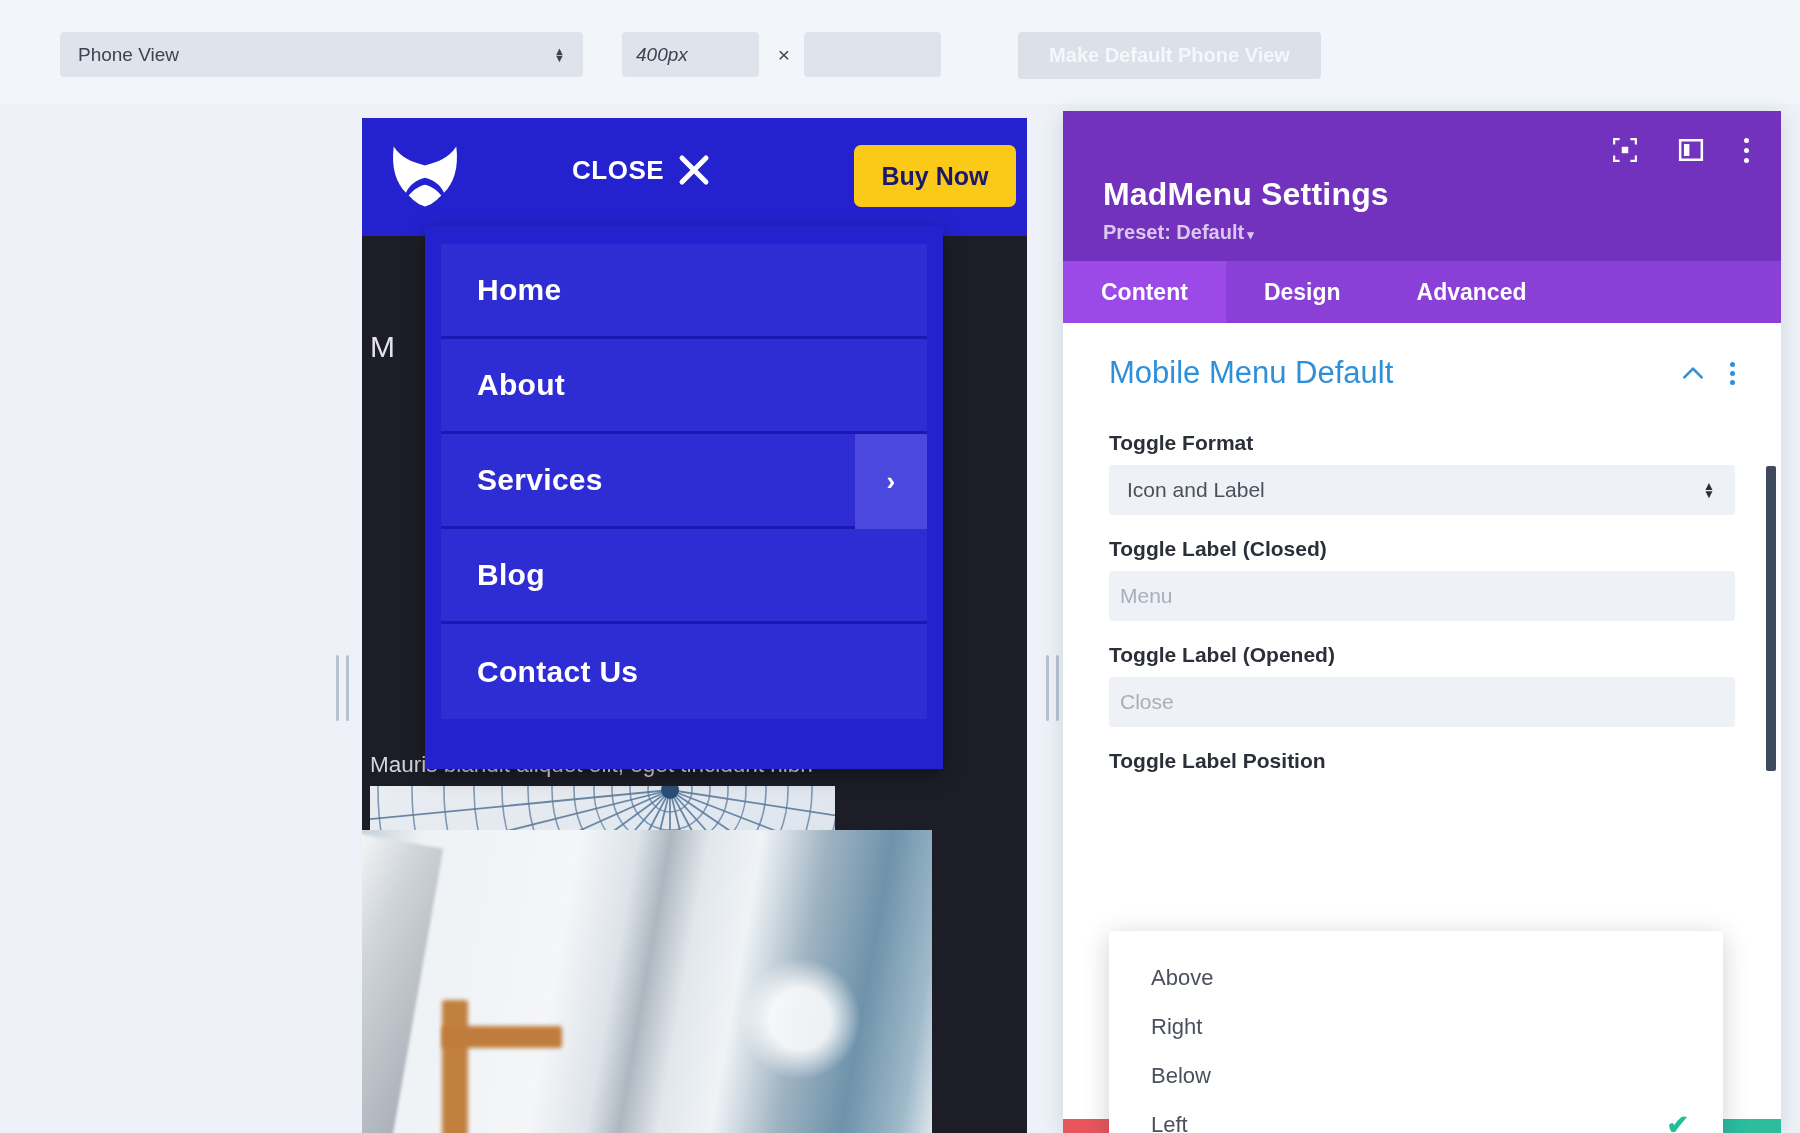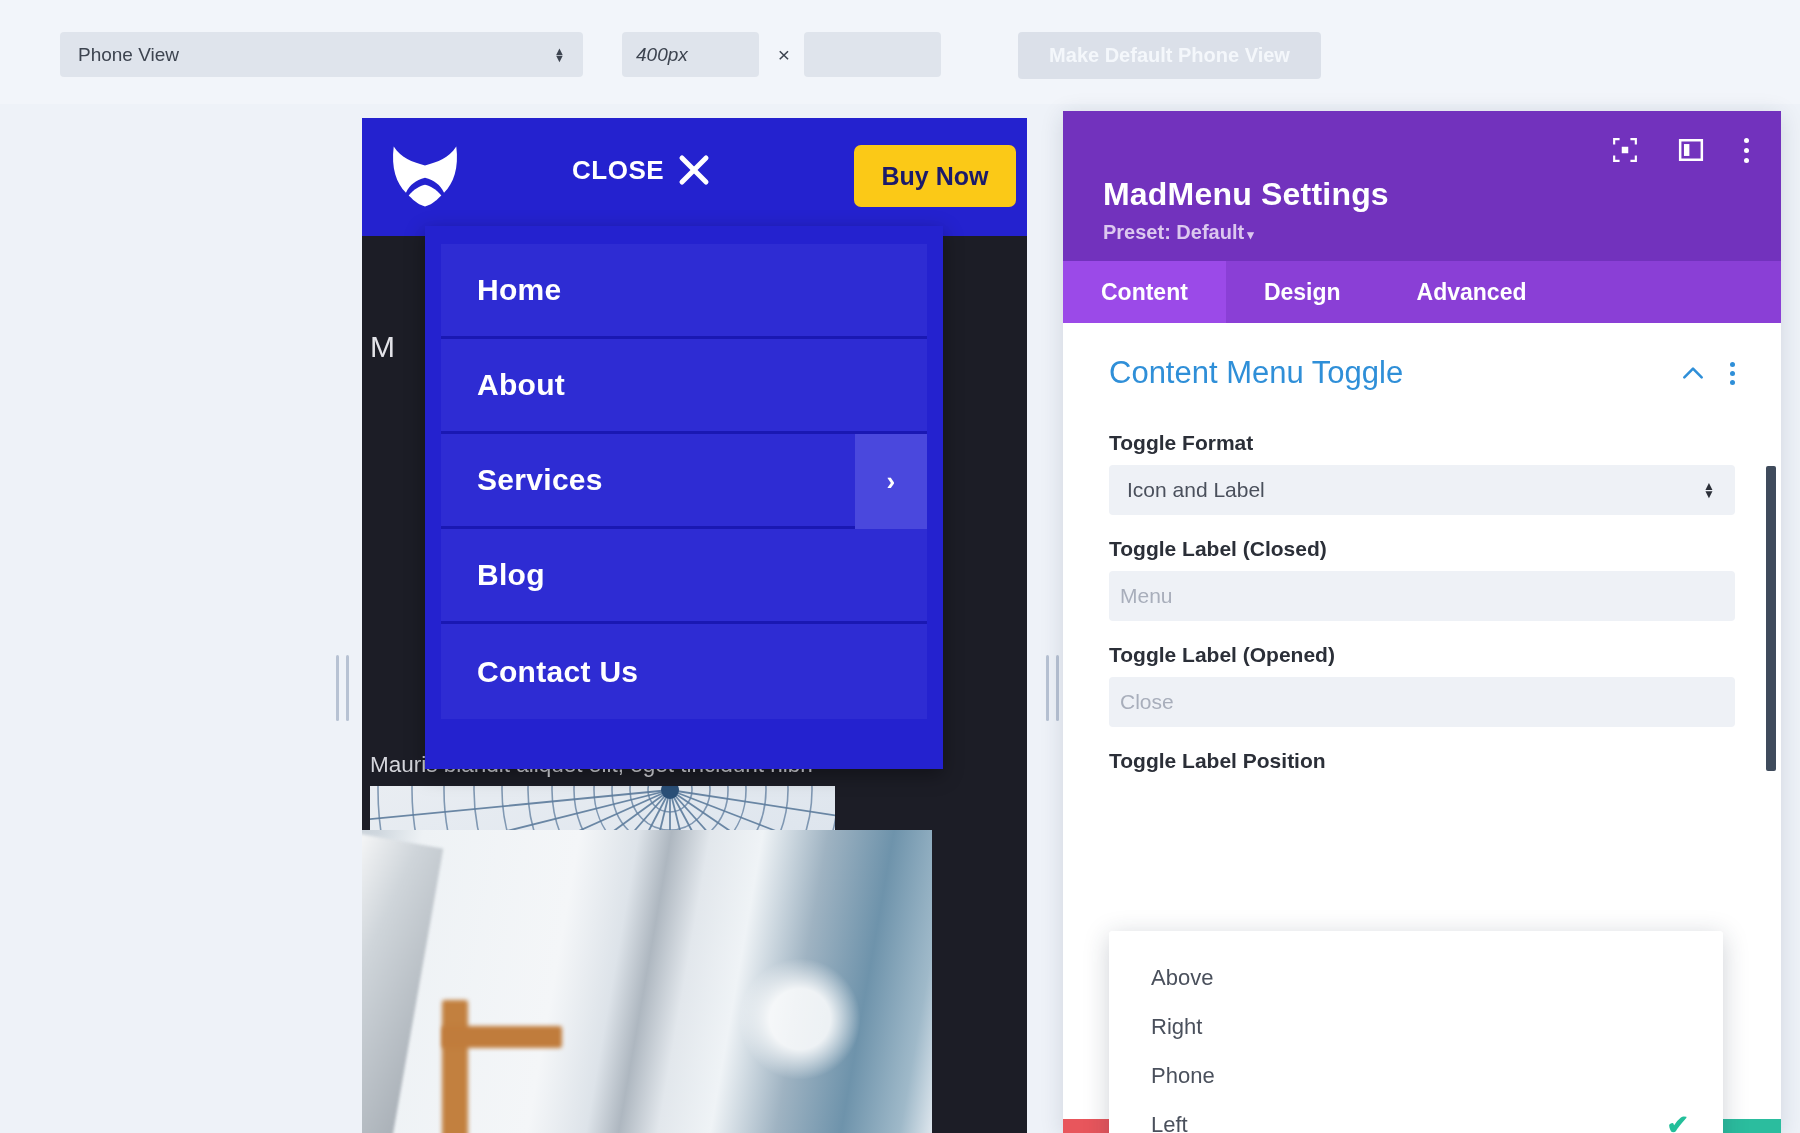--- a/index.html
+++ b/index.html
@@ -403,21 +403,21 @@
 
     <div class="st-tabs">
       <div class="st-tab active">Content</div>
       <div class="st-tab">Design</div>
       <div class="st-tab">Advanced</div>
     </div>
 
     <div class="st-body">
 
       <div class="sec-head">
-        <span class="sec-title">Content Menu Toggle</span>
+        <span class="sec-title">Mobile Menu Default</span>
         <svg class="chev" viewBox="0 0 24 24">
           <polyline points="4,16 12,8 20,16" fill="none" stroke="#2f8fd8" stroke-width="2.4" stroke-linecap="round" stroke-linejoin="round"></polyline>
         </svg>
         <span class="dots" style="gap:4px">
           <i style="background:#2f8fd8"></i>
             <i style="background:#2f8fd8"></i>
             <i style="background:#2f8fd8"></i>
         </span>
       </div>
 
@@ -443,21 +443,21 @@
       <div class="field-label">Toggle Label Position</div>
 
       <div class="dropdown">
         <div class="dd-opt">
           <span>Above</span>
         </div>
         <div class="dd-opt">
           <span>Right</span>
         </div>
         <div class="dd-opt">
-          <span>Phone</span>
+          <span>Below</span>
         </div>
         <div class="dd-opt">
           <span>Left</span>
           <span class="tick">✔</span>
         </div>
       </div>
     </div>
 
     <div class="scroll-track"></div>
 

